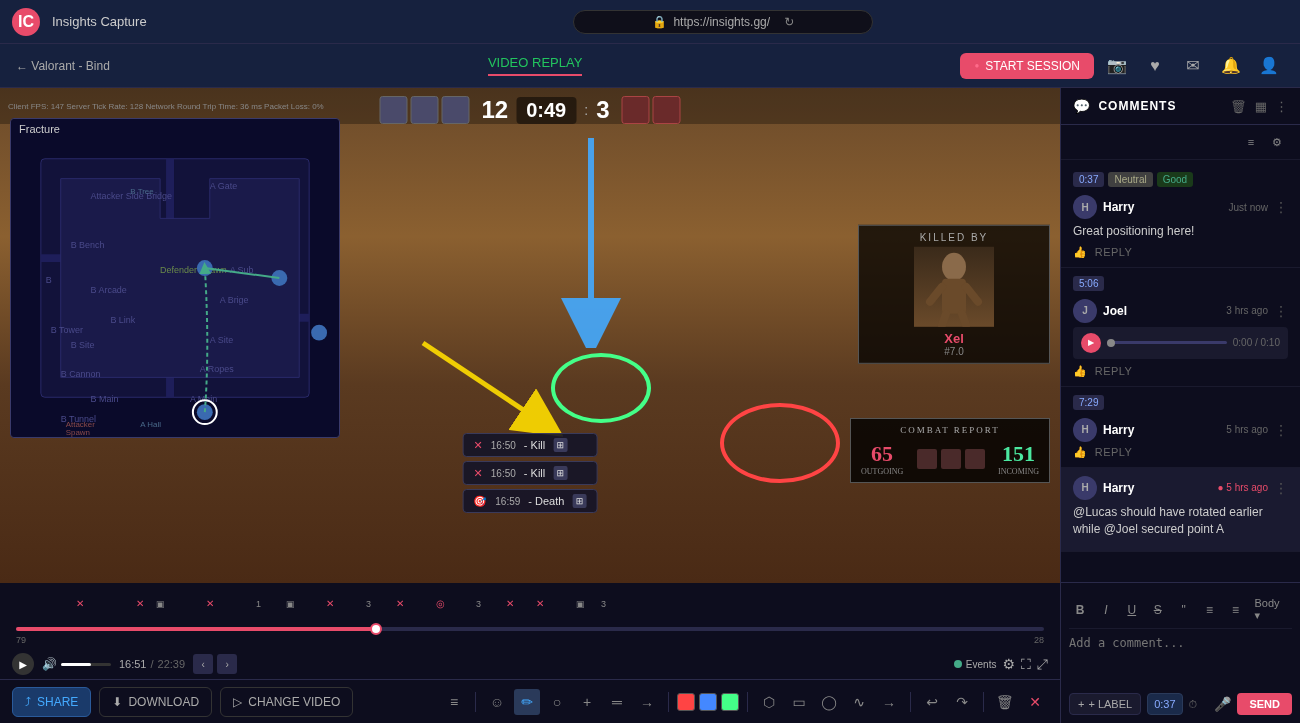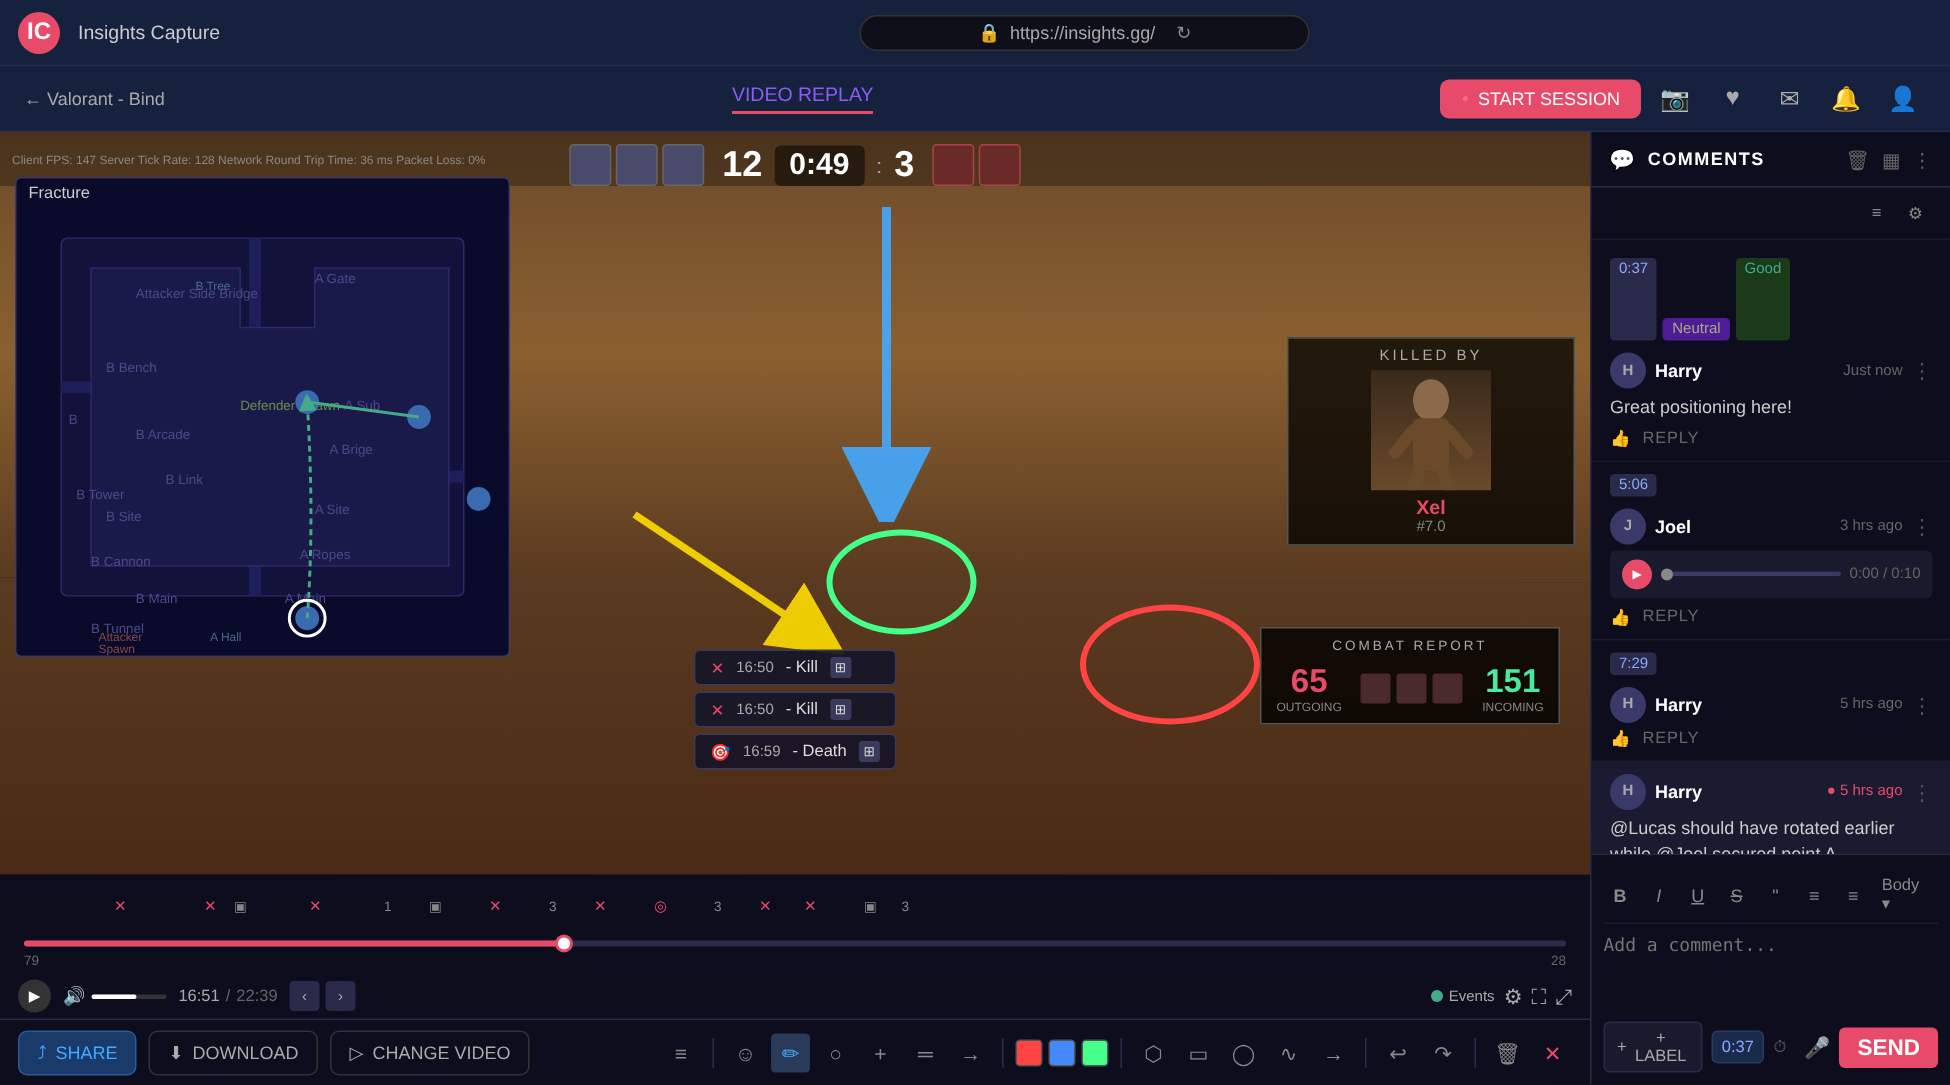--- a/index.html
+++ b/index.html
@@ -75,21 +75,21 @@
     .nav-back {
       color: #aaa;
       font-size: 12px;
       display: flex;
       align-items: center;
       gap: 4px;
       cursor: pointer;
     }
     .nav-center {
       font-size: 13px;
-      color: #8b5cf6;
+      color: #22c55e;
       border-bottom: 2px solid #e84b6a;
       padding-bottom: 4px;
       font-weight: 500;
     }
     .nav-right {
       display: flex;
       align-items: center;
       gap: 8px;
     }
     .start-session-btn {
@@ -255,26 +255,27 @@
     }
     .killed-by-name {
       font-size: 13px;
       font-weight: bold;
       color: #e84b6a;
     }
 
     
     .combat-report {
       position: absolute;
-      right: 20px;
+      right: 10px;
       bottom: 100px;
       background: rgba(0,0,0,0.8);
       border: 1px solid #555;
       padding: 6px 10px;
       width: 200px;
+      font-family: Liberation Serif, serif;
     }
     .combat-report-title {
       font-size: 9px;
       color: #aaa;
       letter-spacing: 2px;
       text-align: center;
       margin-bottom: 6px;
     }
     .combat-stats-row {
       display: flex;
@@ -639,21 +640,21 @@
     }
     .comment-tag {
       display: inline-block;
       padding: 2px 6px;
       border-radius: 3px;
       font-size: 10px;
       font-weight: 500;
       margin-bottom: 4px;
     }
     .tag-timestamp { background: #2a2a4a; color: #8af; }
-    .tag-neutral { background: #4c1d95; color: #aa8; margin-top: 40px; }
+    .tag-neutral { background: #404040; color: #aa8; }
     .tag-good { background: #1a3a1a; color: #4a8; }
 
     
     .audio-player {
       background: #1a1a2e;
       border-radius: 4px;
       padding: 6px 8px;
       display: flex;
       align-items: center;
       gap: 6px;
@@ -762,21 +763,21 @@
       font-size: 11px;
       color: #666;
       cursor: pointer;
     }
     .send-btn {
       background: #e84b6a;
       color: #fff;
       border: none;
       border-radius: 4px;
       padding: 5px 12px;
-      font-size: 15px;
+      font-size: 11px;
       font-weight: 600;
       cursor: pointer;
     }
     .mic-btn {
       font-size: 14px;
       color: #666;
       cursor: pointer;
     }
     .input-spacer { flex: 1; }
 

